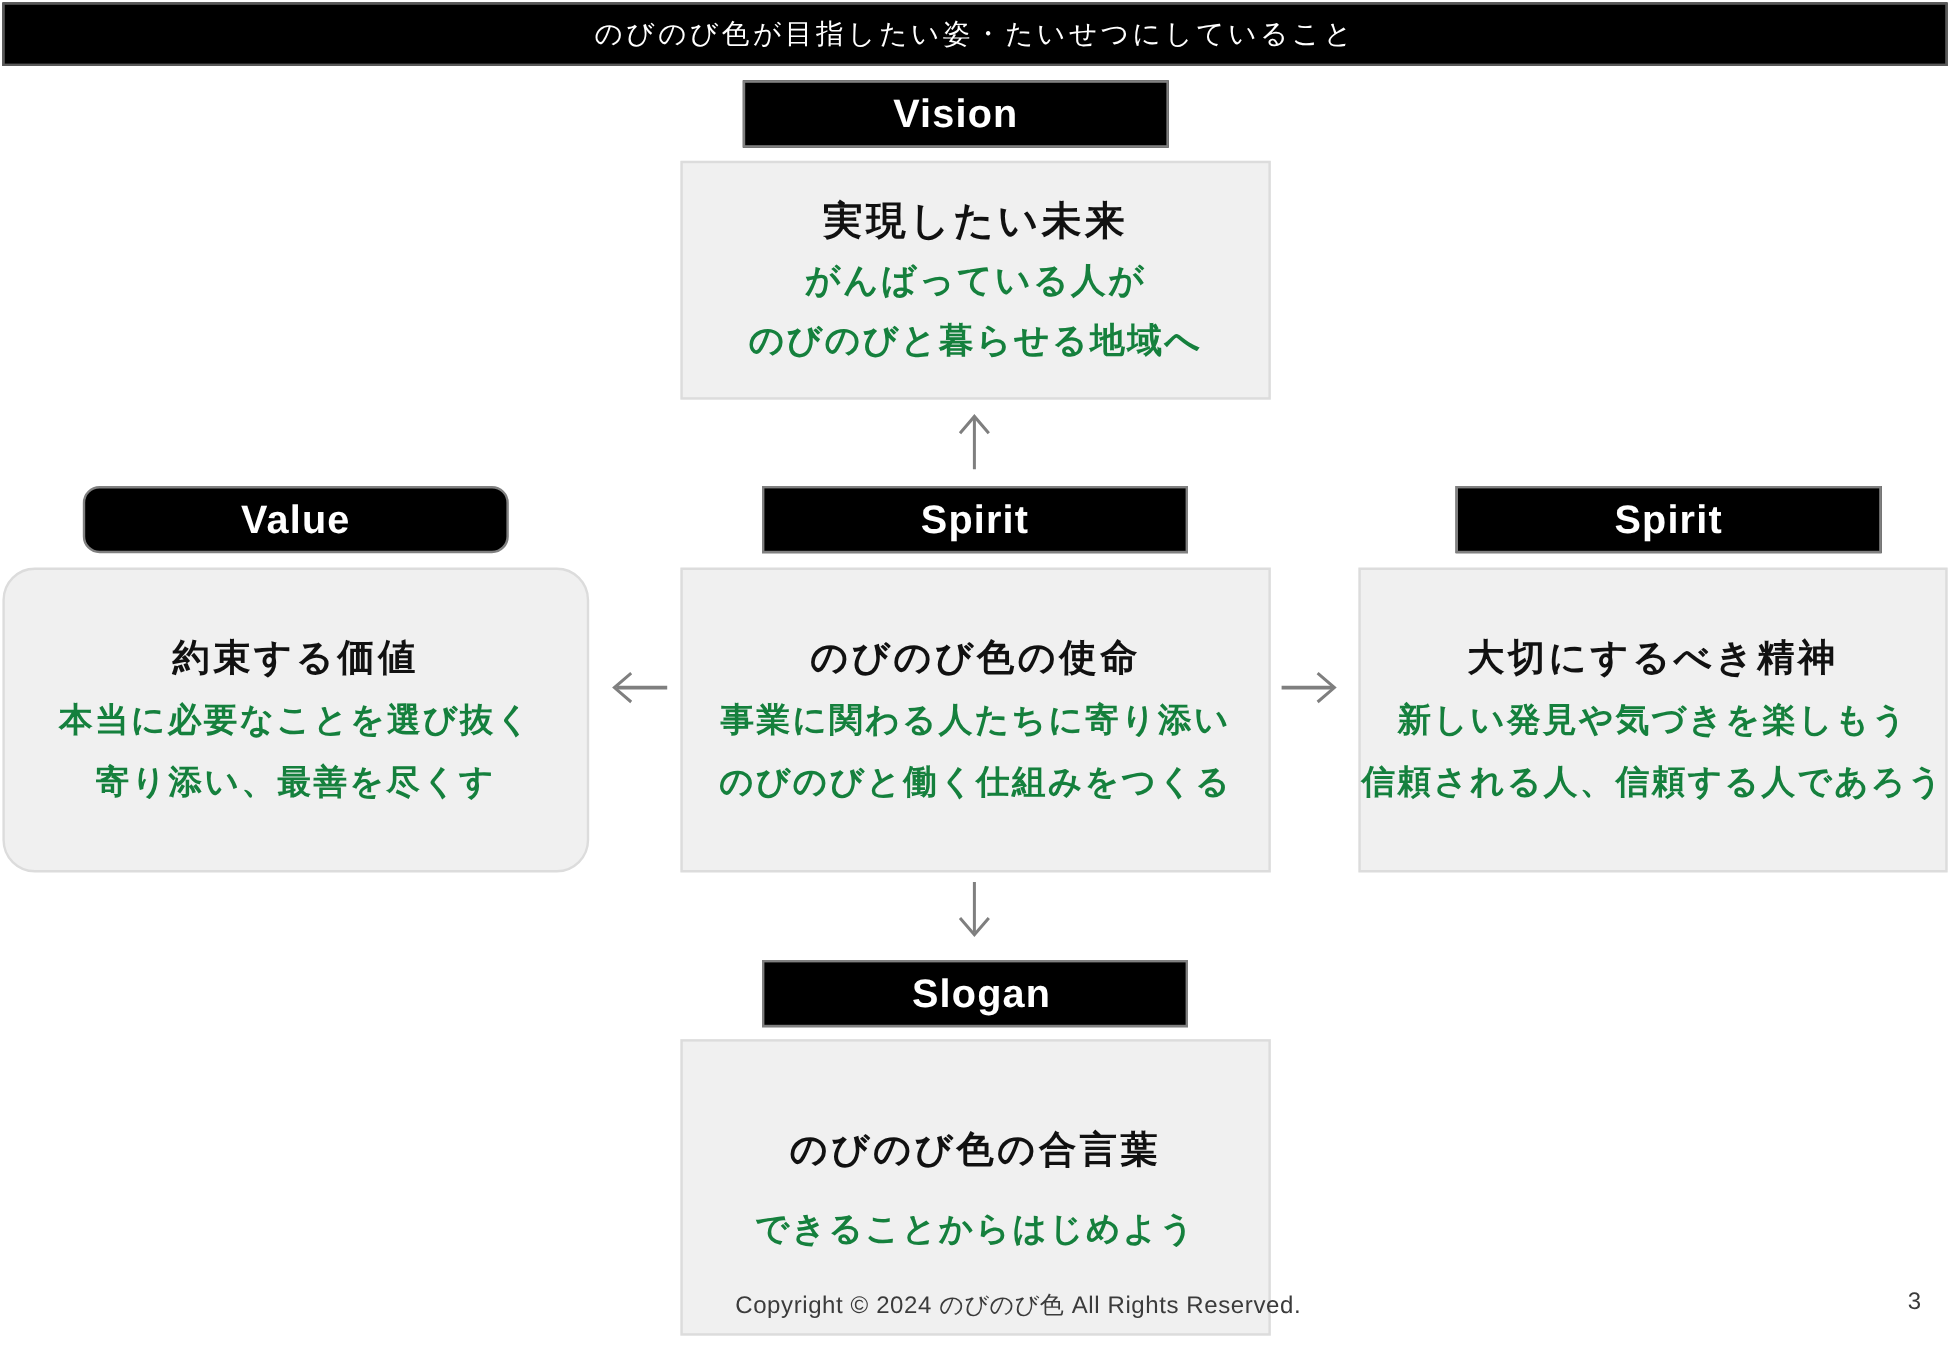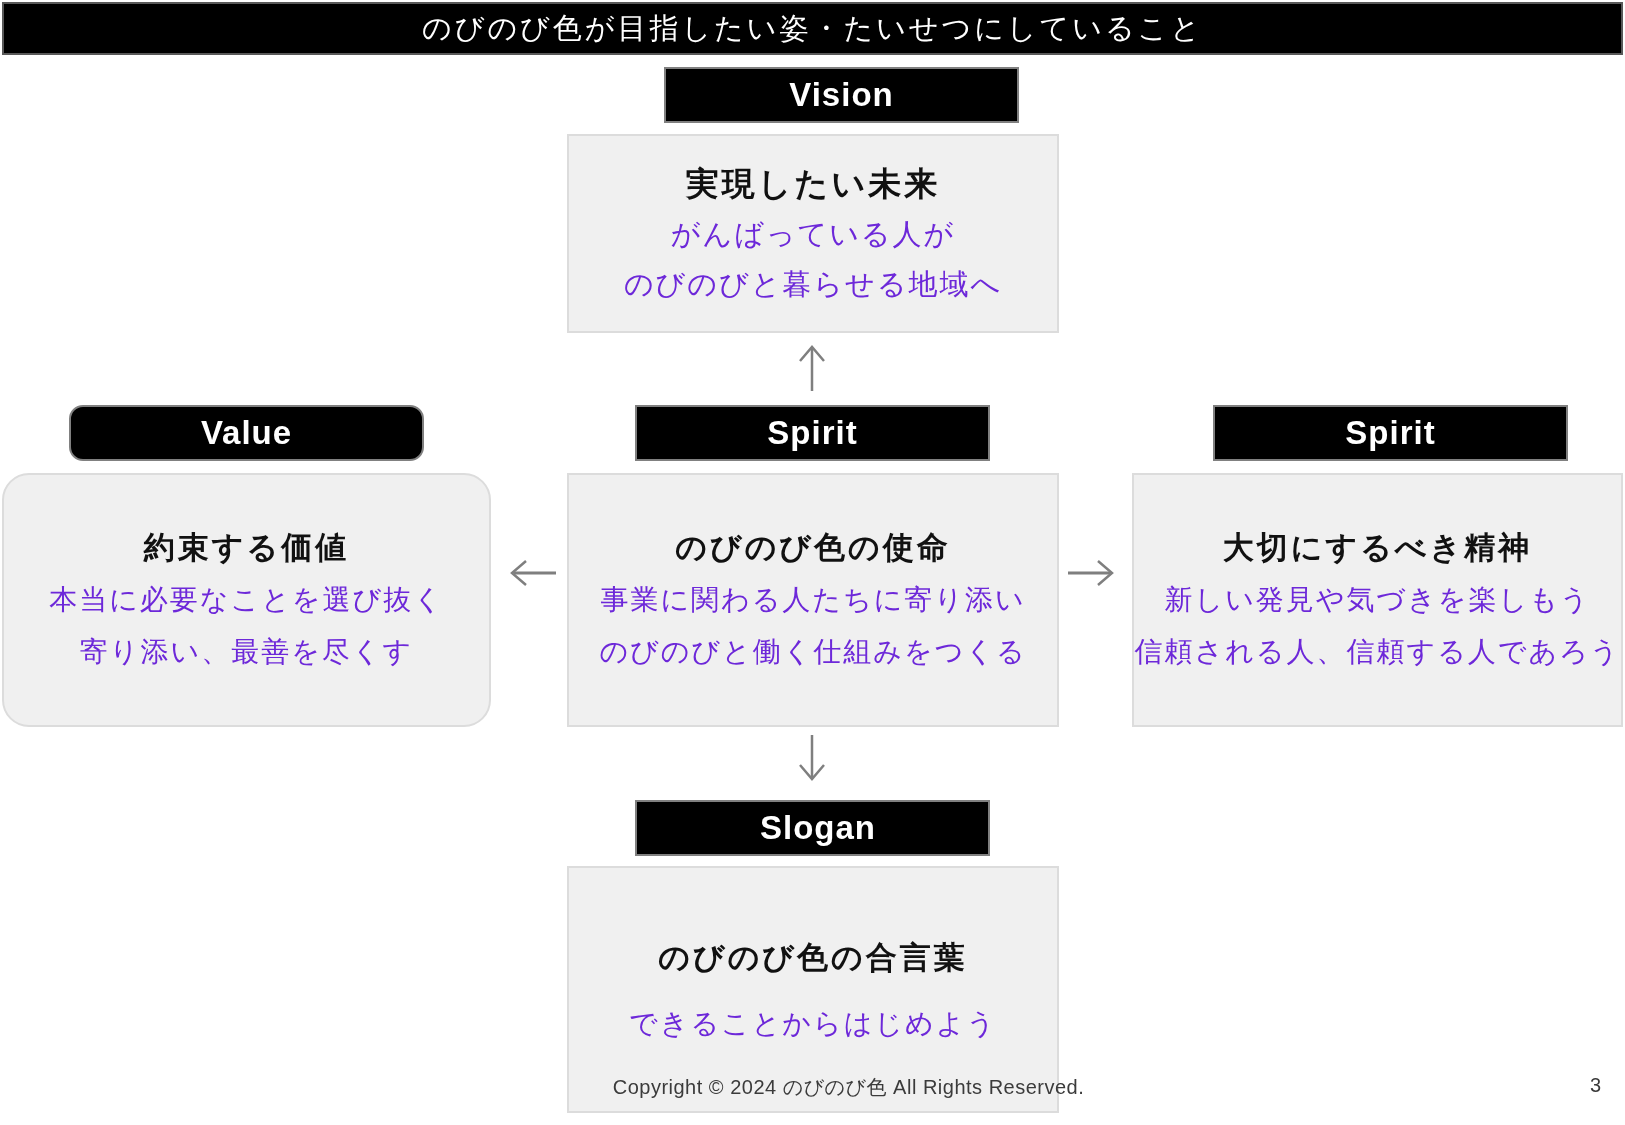--- a/index.html
+++ b/index.html
@@ -17,42 +17,42 @@
     position: absolute;
     left: 2px; top: 2px;
     width: 1621px; height: 53px;
     background: #000000;
     border: 2px solid #595959;
     box-sizing: border-box;
     display: flex; align-items: center; justify-content: center;
   }
   .title-bar span {
     color: #ffffff;
-    font-size: 29px;
+    font-size: 23px;
     letter-spacing: 3px;
     font-weight: 400;
     text-align: right;
   }
 
   
   .hdr {
     position: absolute;
     width: 355px; height: 56px;
     background: #000000;
     border: 2px solid #808080;
     box-sizing: border-box;
     display: flex; align-items: center; justify-content: center;
   }
   .hdr span {
     color: #ffffff;
     font-weight: 700;
     font-size: 33px;
     letter-spacing: 1px;
   }
-  .hdr-vision  { left: 664px;  top: 67px;  }
+  .hdr-vision  { left: 619px;  top: 67px;  }
   .hdr-value   { left: 69px;   top: 405px; border-radius: 14px; }
   .hdr-mission { left: 635px;  top: 405px; }
   .hdr-spirit  { left: 1213px; top: 405px; }
   .hdr-slogan  { left: 635px;  top: 800px; padding-left: 11px; }
 
   
   .panel {
     position: absolute;
     background: #f0f0f0;
     border: 2px solid #dcdcdc;
@@ -71,23 +71,23 @@
 
   .panel .heading {
     font-weight: 700;
     font-size: 31px;
     color: #111111;
     letter-spacing: 3px;
     line-height: 52px;
     white-space: nowrap;
   }
   .panel .line {
-    font-weight: 400;
+    font-weight: 700;
     font-size: 28px;
-    color: #6d28d9;
+    color: #15803d;
     letter-spacing: 2px;
     line-height: 52px;
     white-space: nowrap;
   }
   .panel-vision .heading { font-size: 33px; line-height: 50px; }
   .panel-vision .line    { font-size: 29px; line-height: 50px; }
   .panel-slogan .heading { line-height: 56px; }
   .panel-slogan .line    { margin-top: 12px; }
 
   

